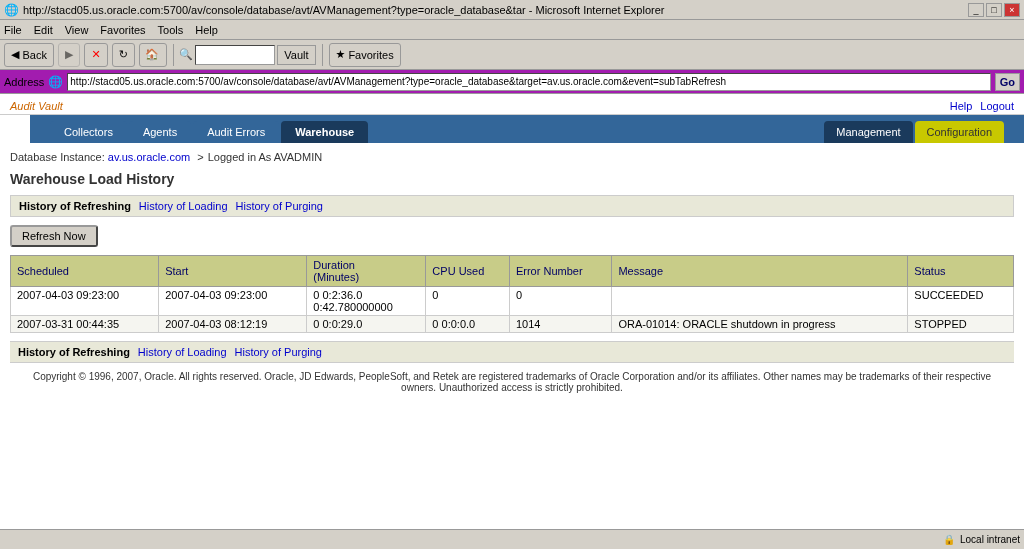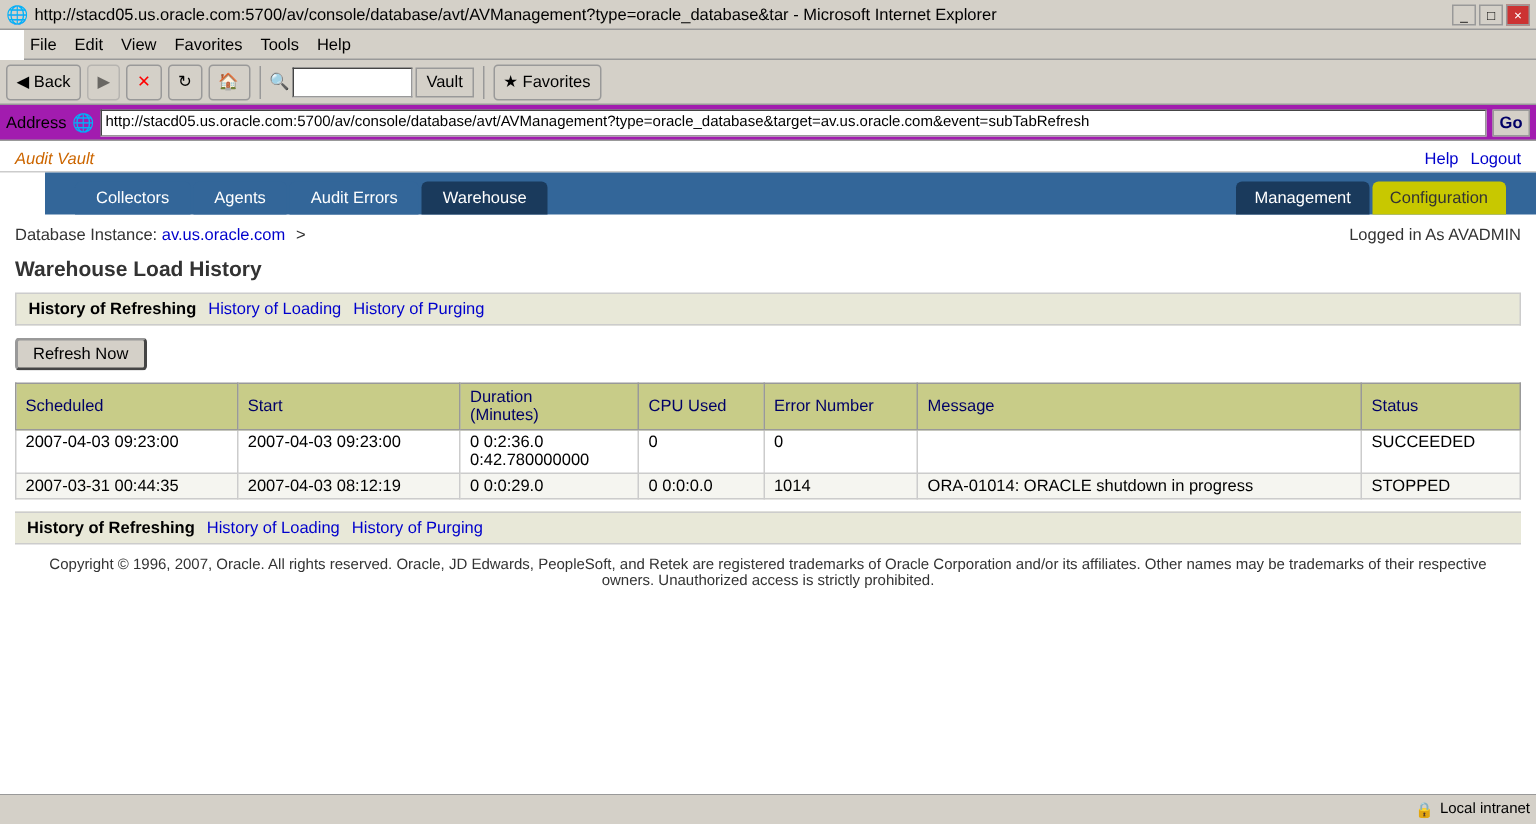--- a/index.html
+++ b/index.html
@@ -22,21 +22,20 @@
     
     .menu-bar {
       background: #d4d0c8;
       height: 20px;
       display: flex;
       align-items: center;
       padding: 0 4px;
       gap: 12px;
       font-size: 11px;
       border-bottom: 1px solid #999;
-      margin-left: 16px;
     }
     .menu-item { cursor: pointer; }
 
     
     .toolbar {
       background: #d4d0c8;
       height: 30px;
       display: flex;
       align-items: center;
       padding: 2px 4px;
@@ -112,21 +111,21 @@
       cursor: pointer;
       color: #fff;
       background: #336699;
       border-radius: 4px 4px 0 0;
       height: 22px;
       display: flex;
       align-items: center;
     }
     .nav-tab.active {
       background: #1a3a5c;
-      font-weight: normal;
+      font-weight: bold;
       color: #fff;
     }
     .nav-right-tabs {
       margin-left: auto;
       display: flex;
       gap: 2px;
       align-items: flex-end;
     }
     .nav-right-tab {
       padding: 3px 12px;
@@ -143,21 +142,20 @@
     
     .content-area { padding: 4px 10px; }
 
     
     .breadcrumb {
       font-size: 11px;
       color: #333;
       padding: 4px 0;
       display: flex;
       align-items: center;
-      justify-content: space-between;
     }
     .logged-in { font-size: 11px; color: #333; }
 
     
     .page-title {
       font-size: 14px;
       font-weight: bold;
       color: #333;
       padding: 4px 0 8px 0;
       border-bottom: 1px solid #ccc;

